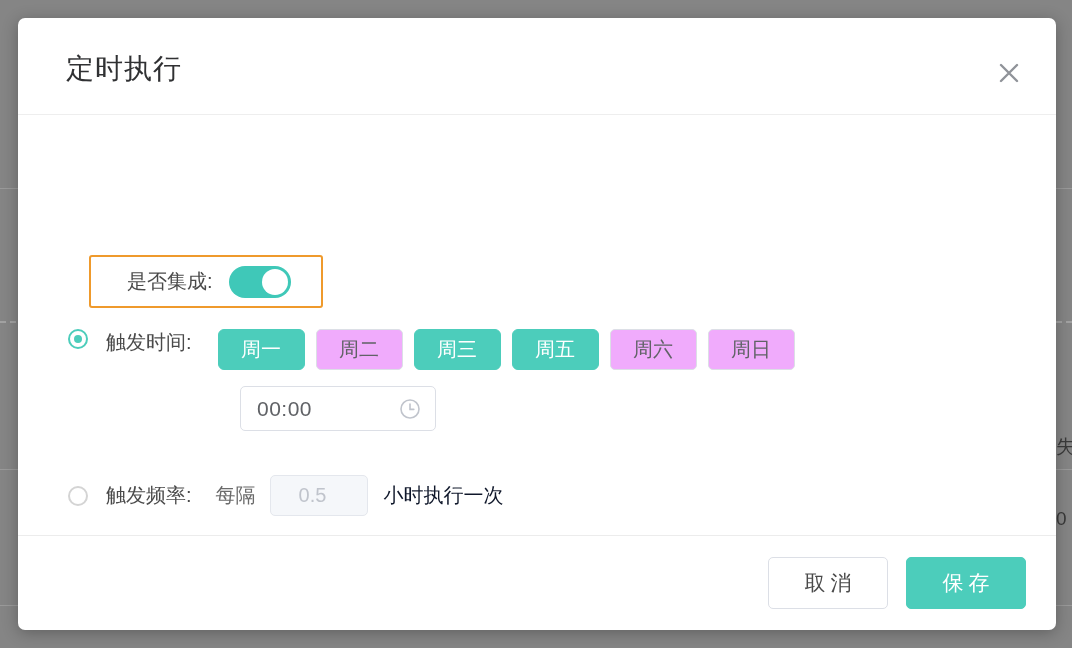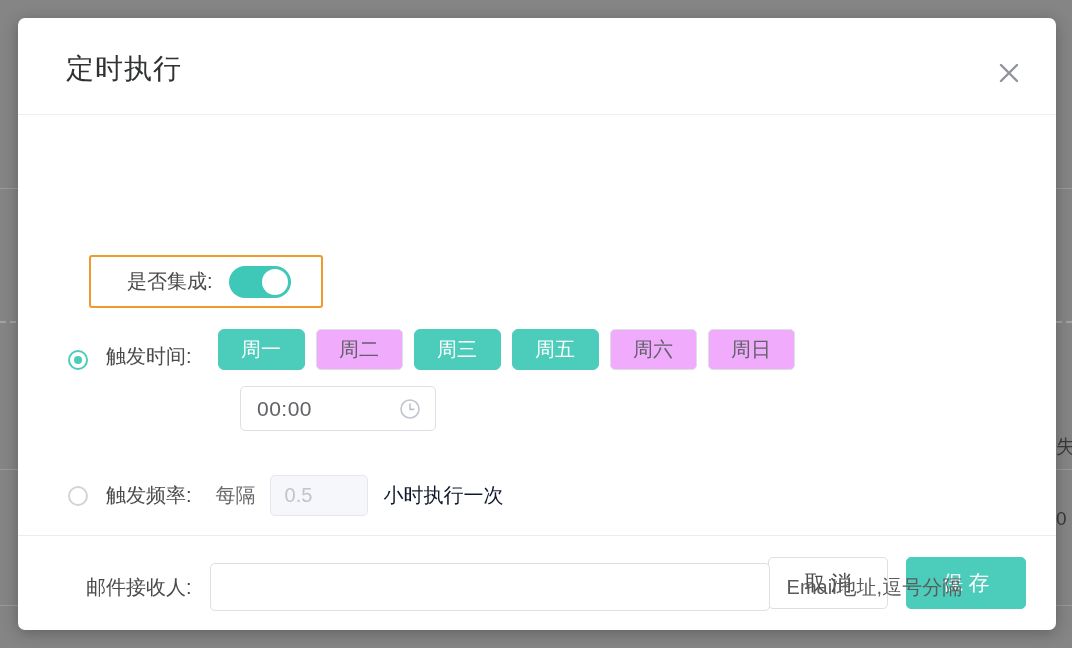--- a/index.html
+++ b/index.html
@@ -151,21 +151,21 @@
   .radio-dot.off {
     border-color: #d4d4d4;
   }
 
   
   #trigger-time-row {
     position: absolute;
     left: 50px;
     top: 214px;
     display: flex;
-    align-items: flex-end;
+    align-items: flex-start;
     gap: 0;
   }
   #trigger-time-row .field-label { margin-left: 18px; }
 
   #day-buttons {
     display: flex;
     gap: 11px;
     margin-left: 26px;
   }
   .day-button {
@@ -234,21 +234,21 @@
   #interval-input {
     width: 98px;
     height: 41px;
     margin-left: 14px;
     border: 1px solid #e4e7ed;
     border-radius: 5px;
     background: #f5f7fa;
     color: #c0c4cc;
     font-size: 20px;
     font-family: "Liberation Sans", "DejaVu Sans", sans-serif;
-    padding: 0 14px;
+    padding: 0 28px;
     cursor: not-allowed;
   }
   #interval-input::placeholder { color: #c0c4cc; }
   #frequency-suffix {
     font-size: 20px;
     color: #0f172a;
     margin-left: 16px;
   }
 
   
@@ -369,25 +369,20 @@
     </div>
 
     <div id="frequency-row">
       <span class="radio-dot off" role="radio" aria-checked="false"></span>
       <span class="field-label">触发频率:</span>
       <span id="interval-word">每隔</span>
       <input id="interval-input" type="text" disabled="" placeholder="0.5" style="">
       <span id="frequency-suffix">小时执行一次</span>
     </div>
 
-    <div id="email-row">
-      <span class="field-label">邮件接收人:</span>
-      <input id="email-input" type="text" placeholder="" style="">
-      <span id="email-hint">Email地址,逗号分隔</span>
-    </div>
 
   </div>
 
   <div id="modal-footer">
     <button class="footer-button" id="cancel-button">取消</button>
     <button class="footer-button" id="save-button">保存</button>
   </div>
 
 </div>
 

